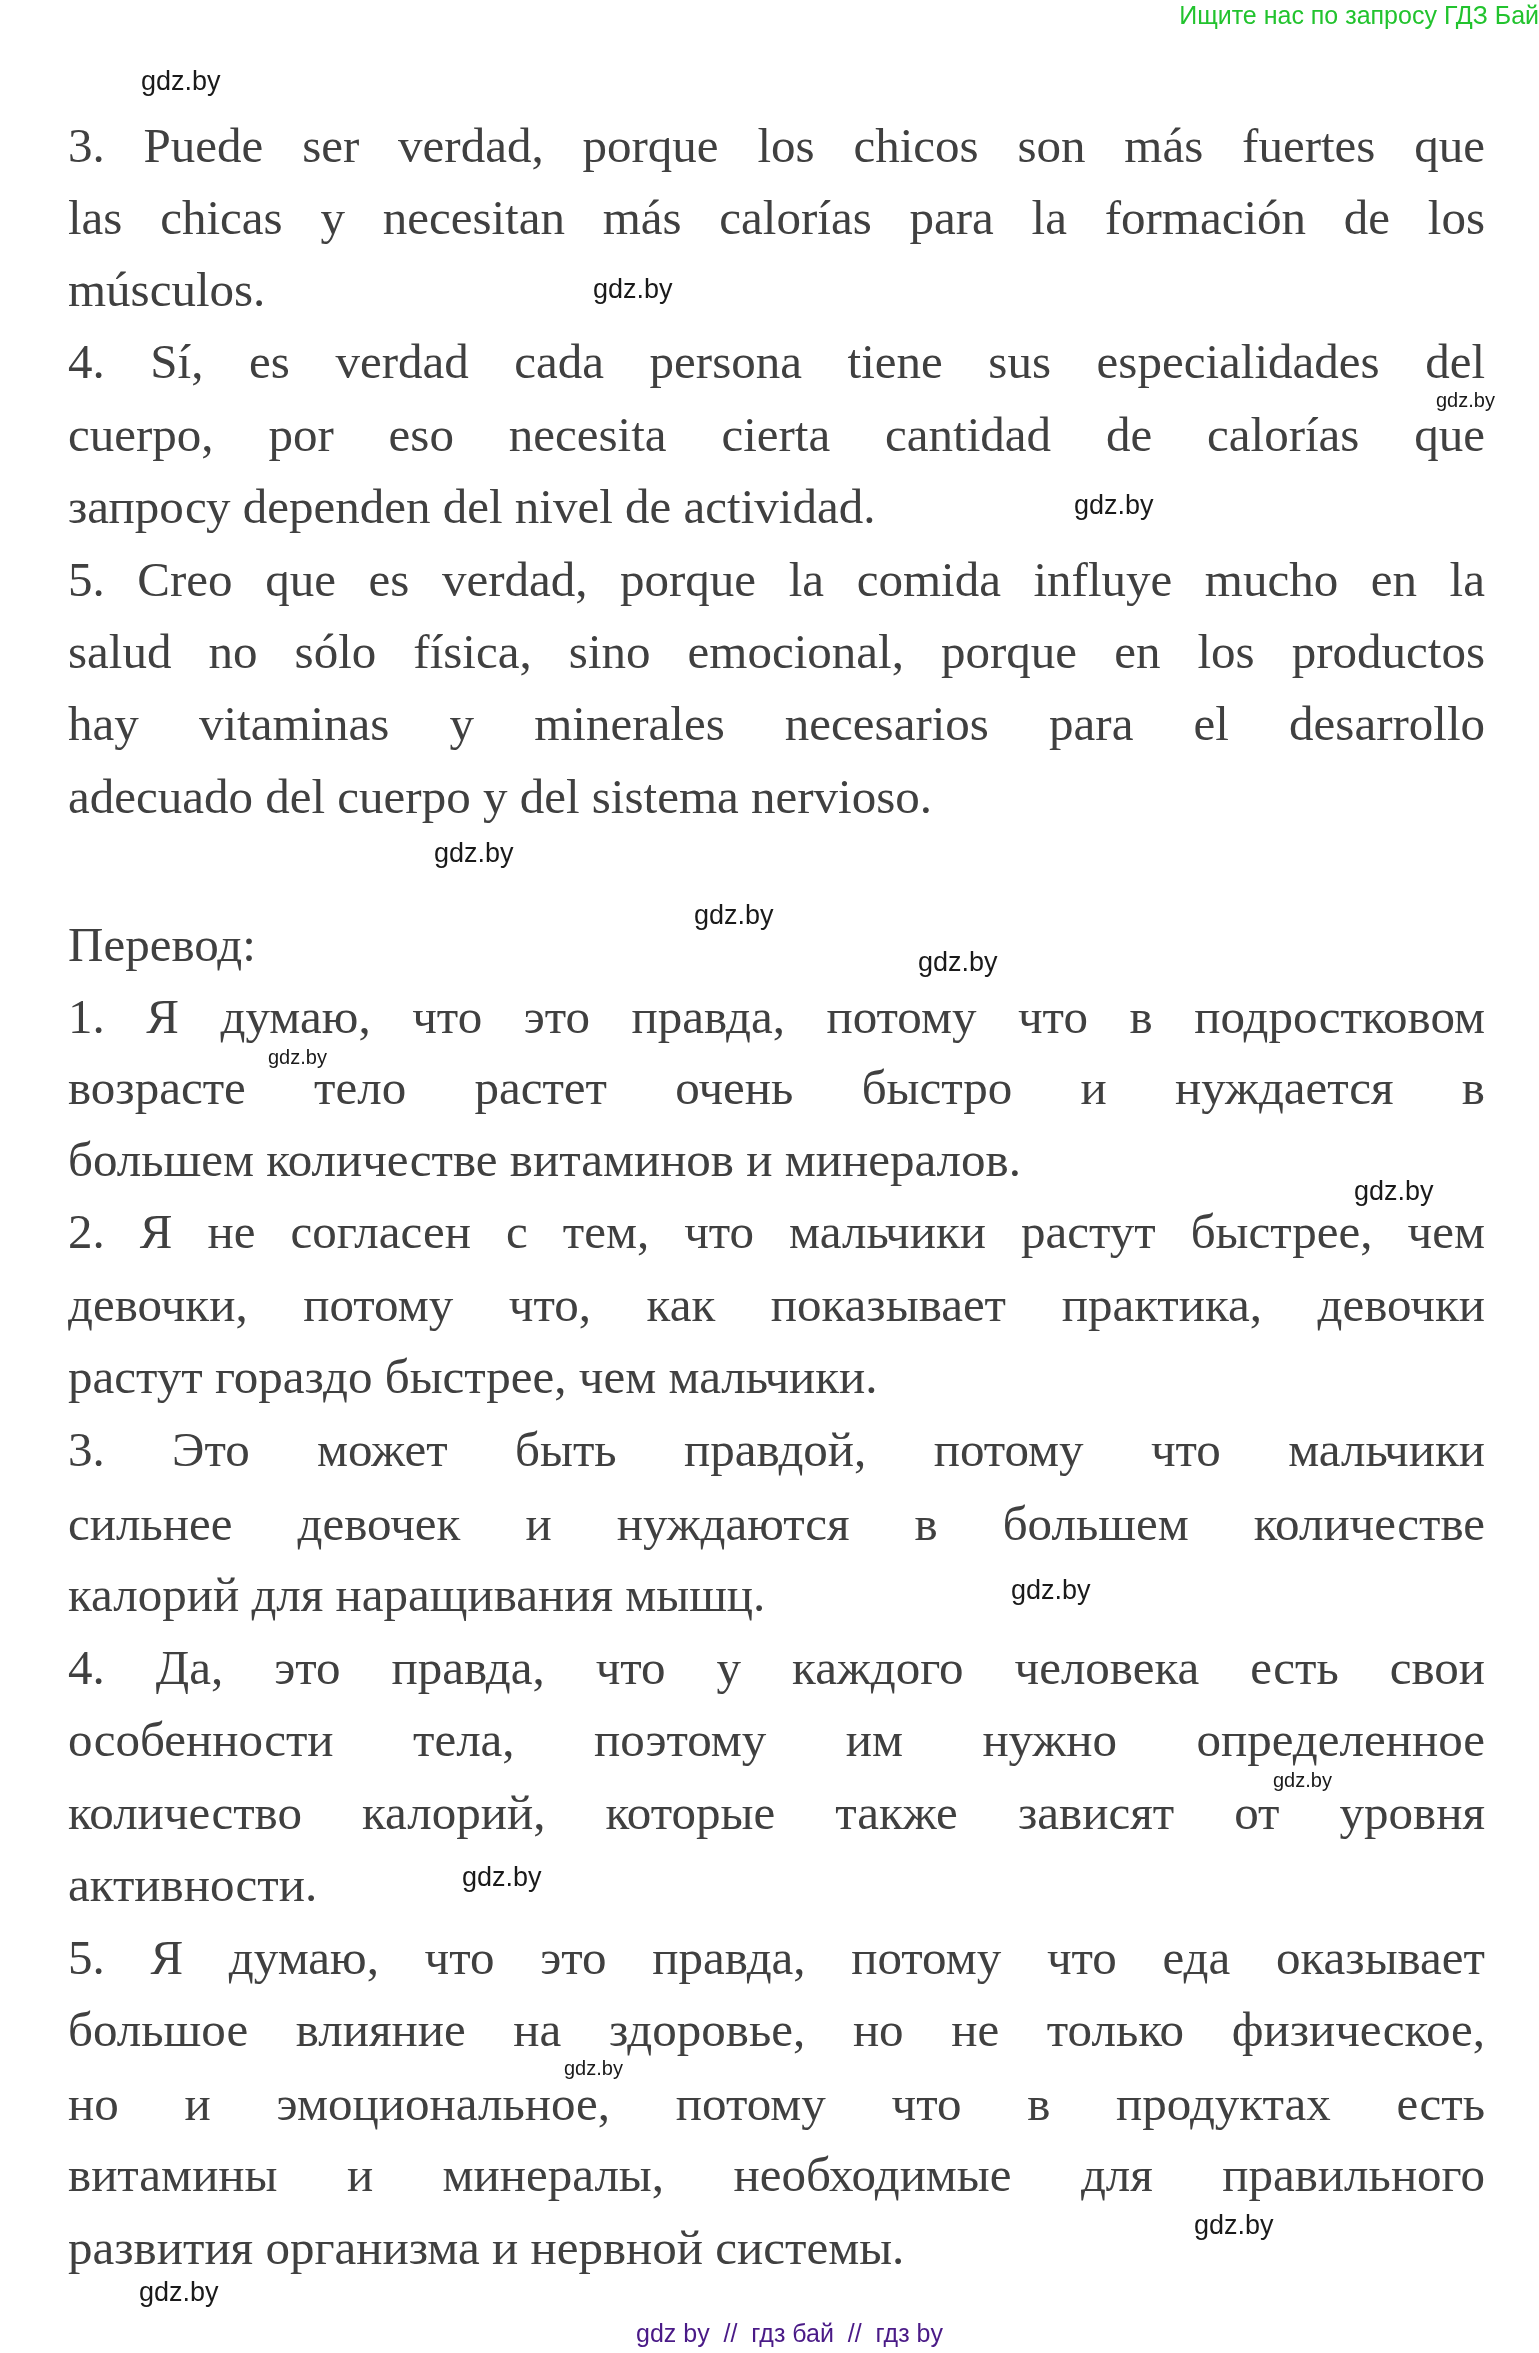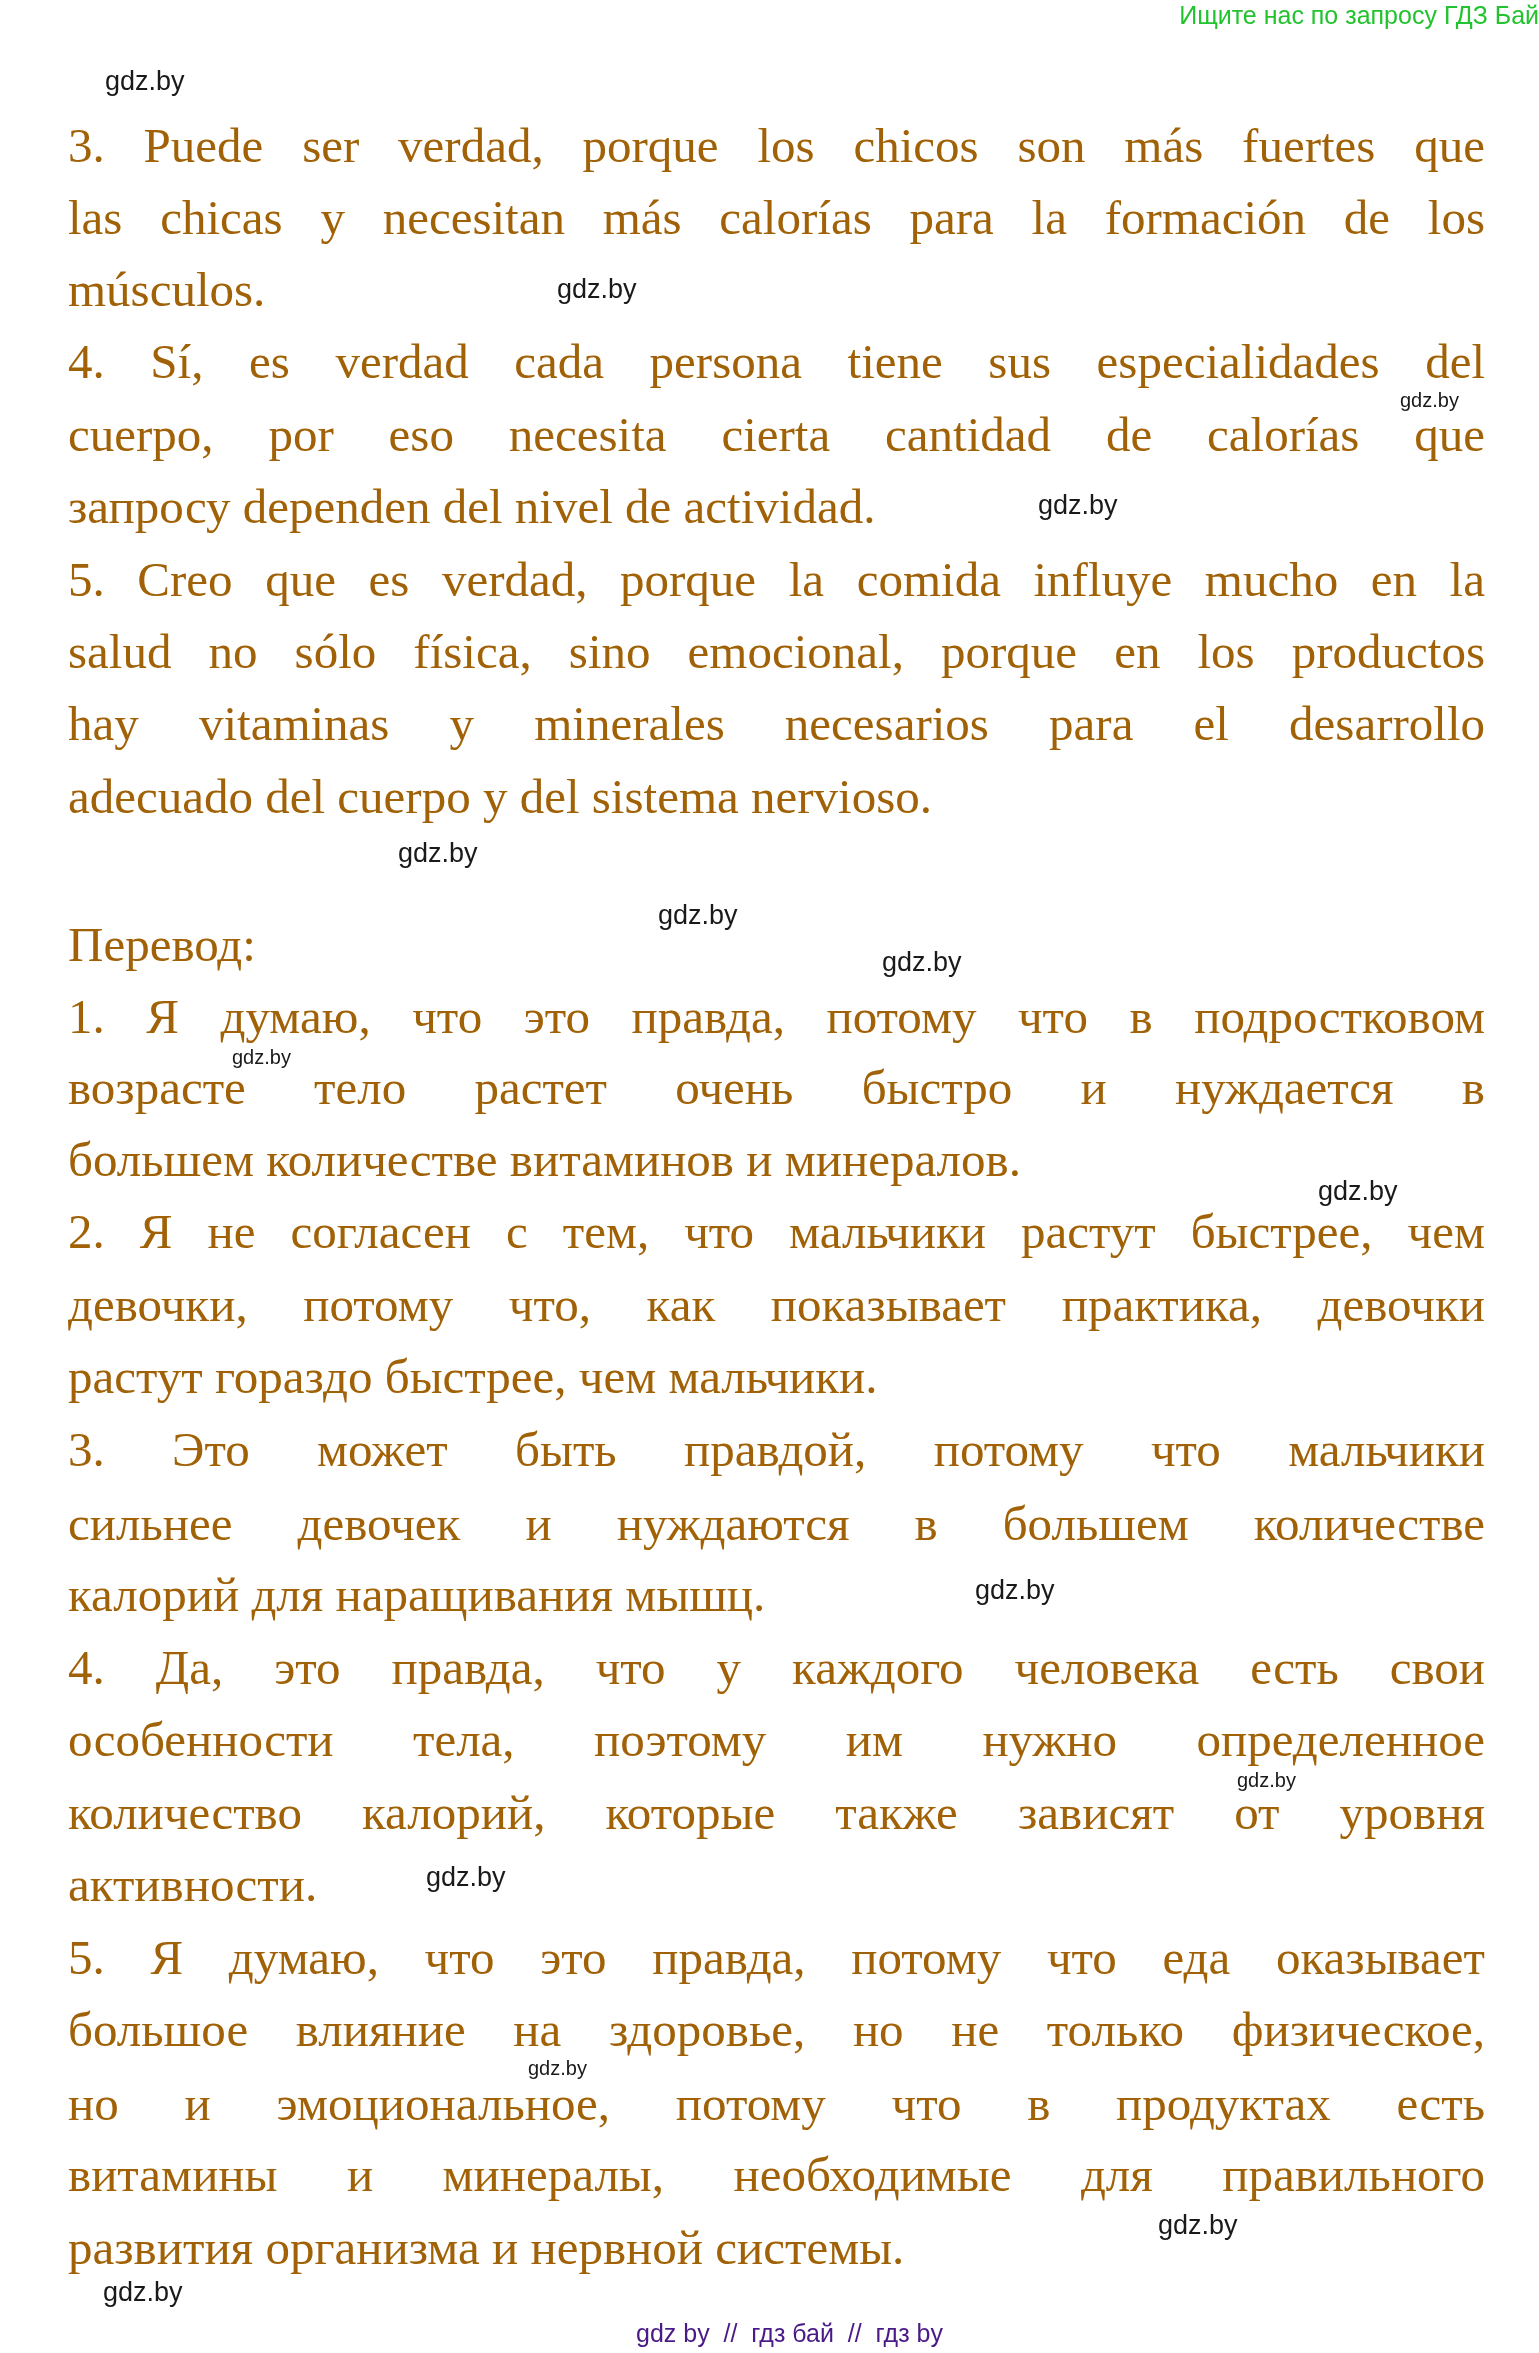--- a/index.html
+++ b/index.html
@@ -10,26 +10,26 @@
     font-size: 25px; line-height: 30px; color: #22c32e;
   }
   .footer {
     position: absolute; left: 0; top: 2316px; width: 1539px; height: 36px;
     text-align: center; font-family: "Liberation Sans", sans-serif;
     font-size: 25px; line-height: 34px; color: #4a1a87; white-space: pre; padding-left: 20px;
   }
   .line {
     position: absolute; left: 68px; width: 1417px; height: 72px;
     font-family: "Liberation Serif", serif; font-size: 49px; line-height: 72px;
-    color: #a16207; white-space: nowrap;
+    color: #404040; white-space: nowrap;
   }
   .line.j { text-align: justify; text-align-last: justify; }
   .wm {
     position: absolute; font-family: "Liberation Sans", sans-serif;
-    color: #1a1a1a; white-space: nowrap; line-height: 1;
+    color: #1a1a1a; white-space: nowrap; line-height: 1; margin-left: 36px;
   }
   .wm.big { font-size: 27px; }
   .wm.small { font-size: 20px; }
 </style>
 </head>
 <body>
 
 <div class="banner">Ищите нас по запросу ГДЗ Бай</div>
 
 <div>

